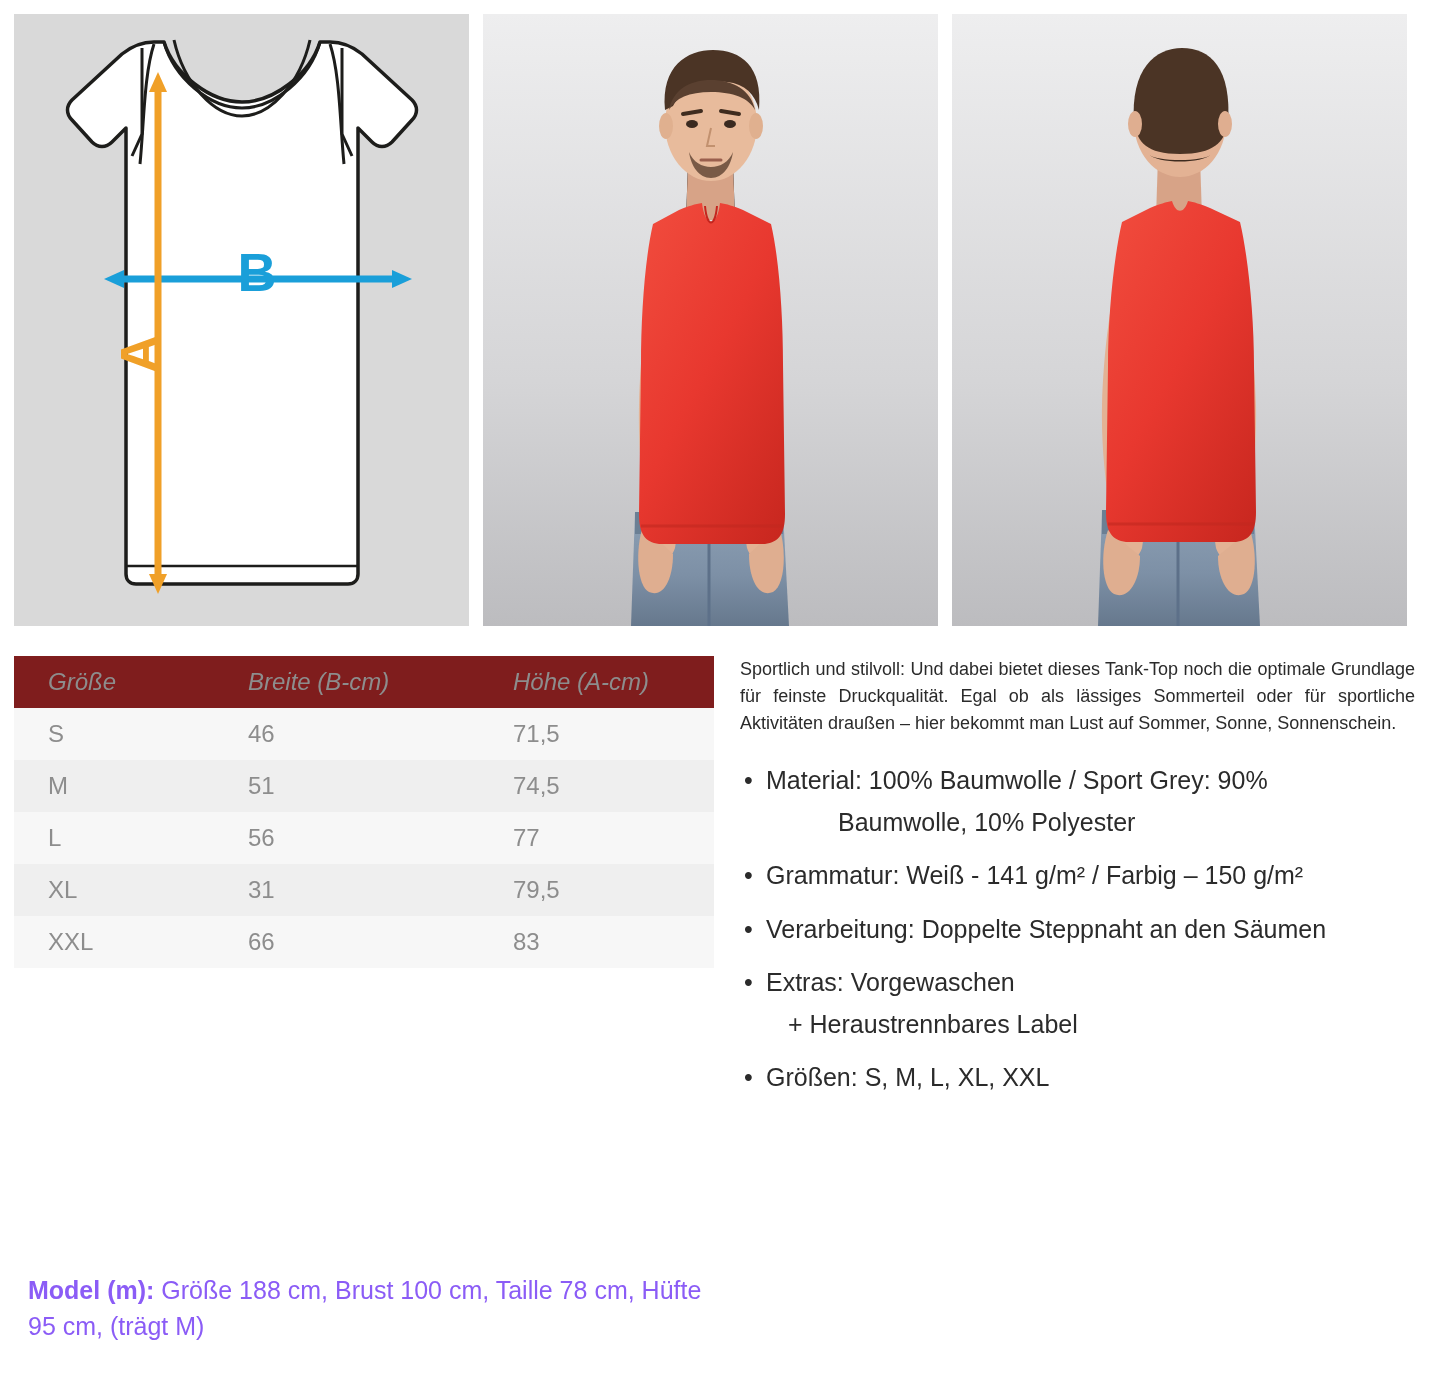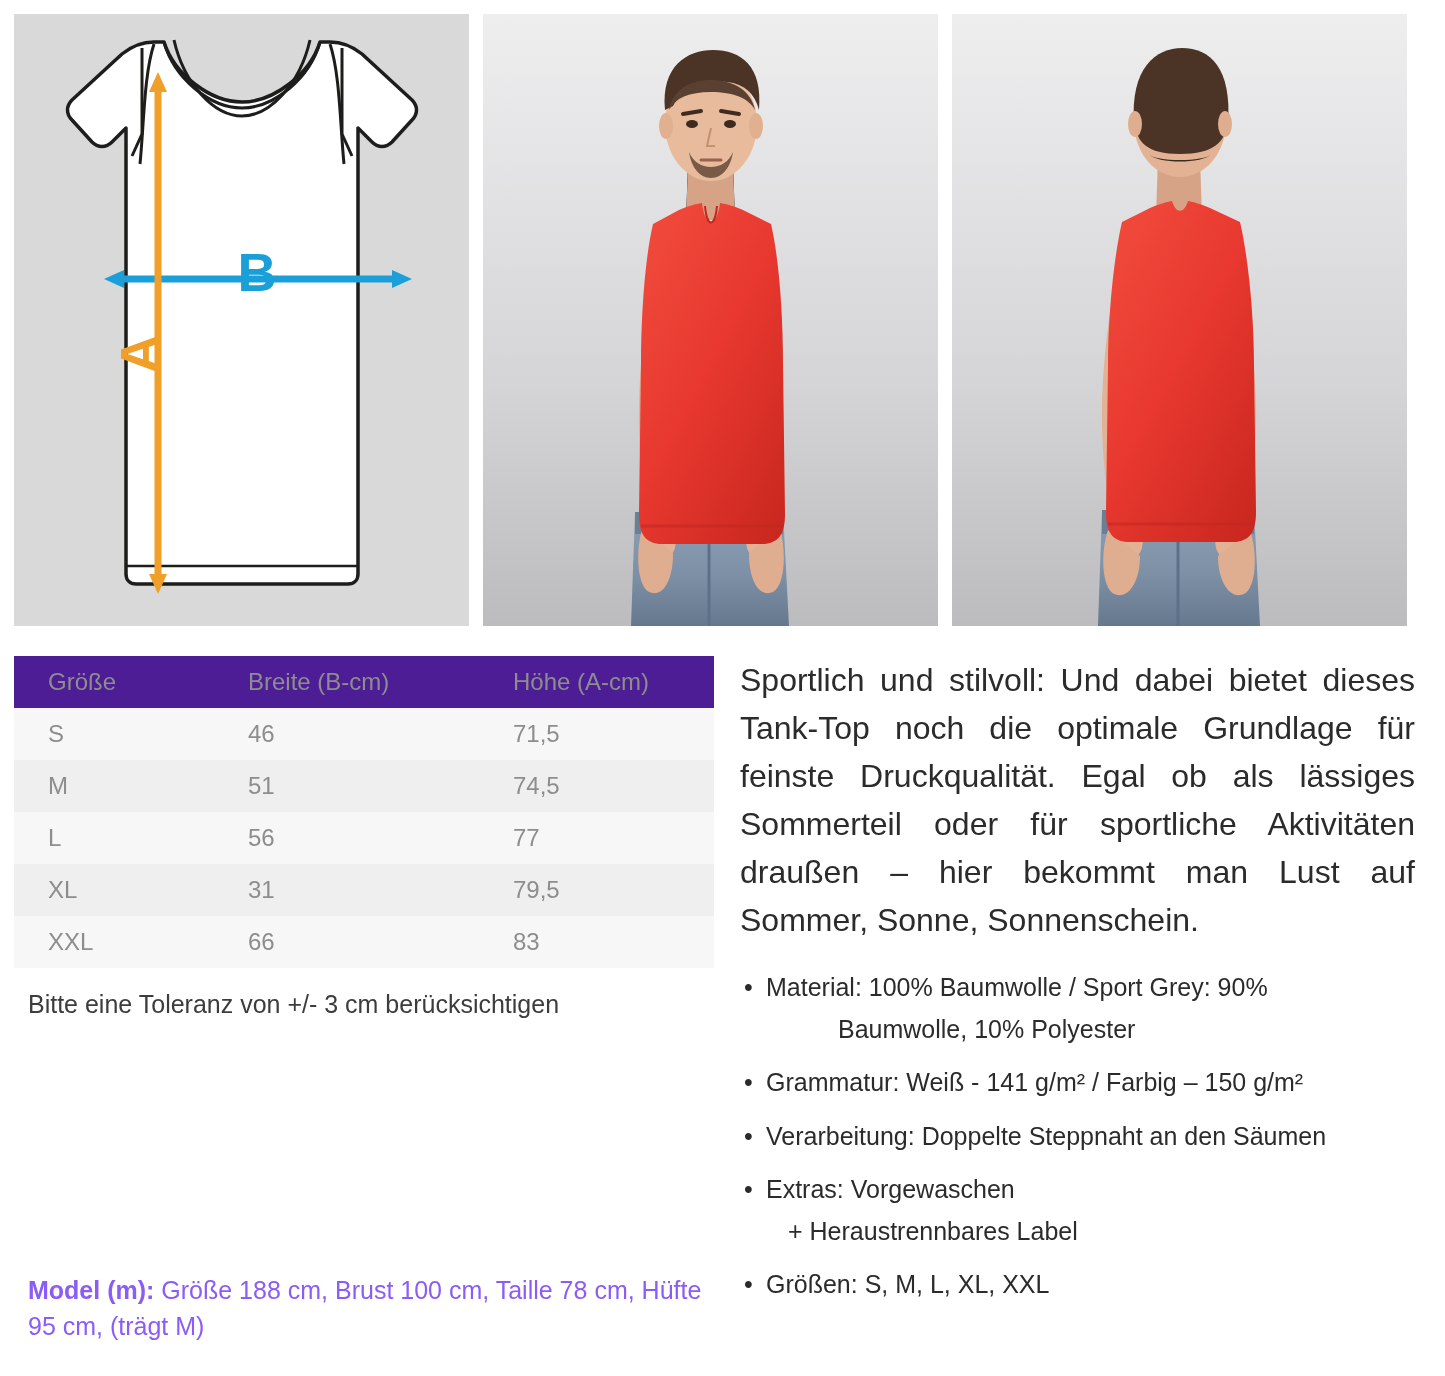--- a/index.html
+++ b/index.html
@@ -66,21 +66,21 @@
     table-layout: fixed;
   }
   table.size-table th, table.size-table td {
     text-align: left;
     font-size: 24px;
     font-weight: normal;
     color: #8d8d8d;
     padding: 12px 0 12px 34px;
   }
   table.size-table th { color: #8d8d8d; }
-  table.size-table thead tr { background: #4c1d95; }
+  table.size-table thead tr { background: #7f1d1d; font-style: italic; }
   table.size-table tbody tr:nth-child(odd) { background: #f7f7f7; }
   table.size-table tbody tr:nth-child(even) { background: #efefef; }
   table.size-table col.c1 { width: 200px; }
   table.size-table col.c2 { width: 265px; }
   table.size-table col.c3 { width: 235px; }
 
   .tolerance {
     font-size: 25px;
     color: #3c3c3c;
     margin: 22px 0 0 14px;
@@ -92,21 +92,21 @@
     top: 1272px;
     width: 700px;
     font-size: 25px;
     line-height: 1.45;
     color: #8b5cf6;
   }
   .model-note b { font-weight: bold; }
 
   
   .intro {
-    font-size: 32px;
+    font-size: 18px;
     line-height: 1.5;
     text-align: justify;
     color: #2b2b2b;
     margin: 0 0 26px 0;
   }
   ul.specs {
     list-style: none;
     margin: 0;
     padding: 0;
   }
@@ -356,21 +356,20 @@
             <td>79,5</td>
           </tr>
           <tr>
             <td>XXL</td>
             <td>66</td>
             <td>83</td>
           </tr>
         </tbody>
       </table>
 
-      <div class="tolerance">Bitte eine Toleranz von +/- 3 cm berücksichtigen</div>
     </div>
 
     <div class="right-col">
       <p class="intro">Sportlich und stilvoll: Und dabei bietet dieses Tank-Top noch die optimale Grundlage für feinste Druckqualität. Egal ob als lässiges Sommerteil oder für sportliche Aktivitäten draußen – hier bekommt man Lust auf Sommer, Sonne, Sonnenschein.</p>
 
       <ul class="specs">
         <li>
           <span>Material: 100% Baumwolle / Sport Grey: 90%</span>
           <span class="sub">Baumwolle, 10% Polyester</span>
         </li>

